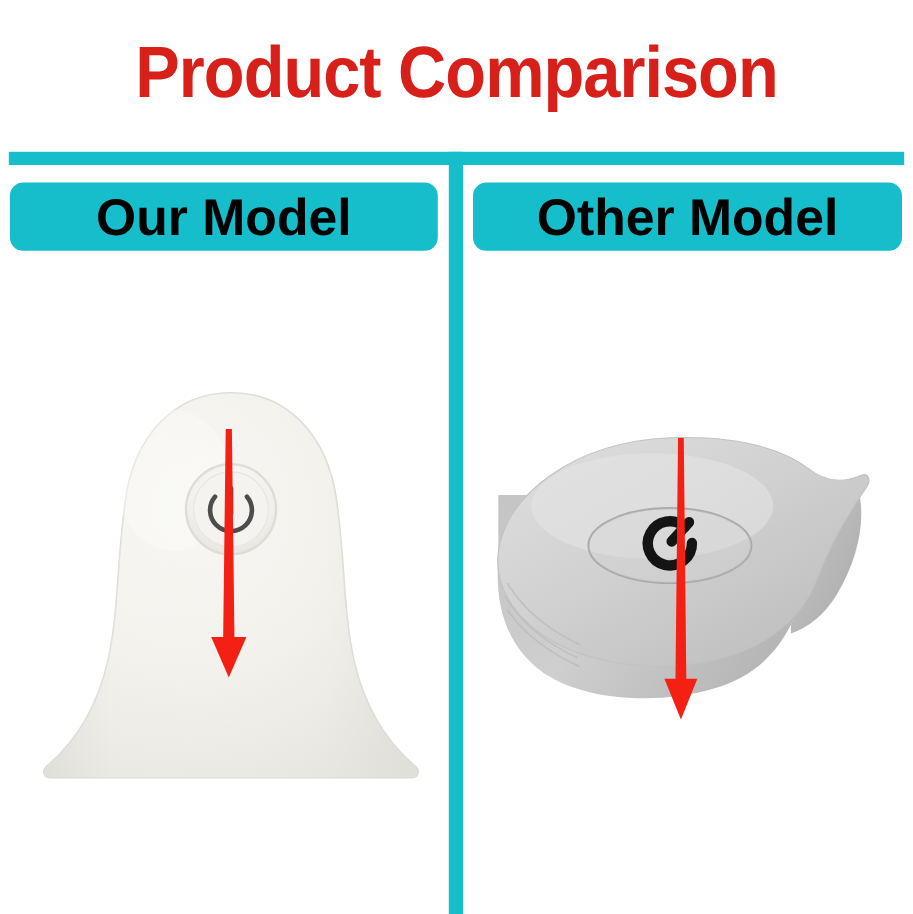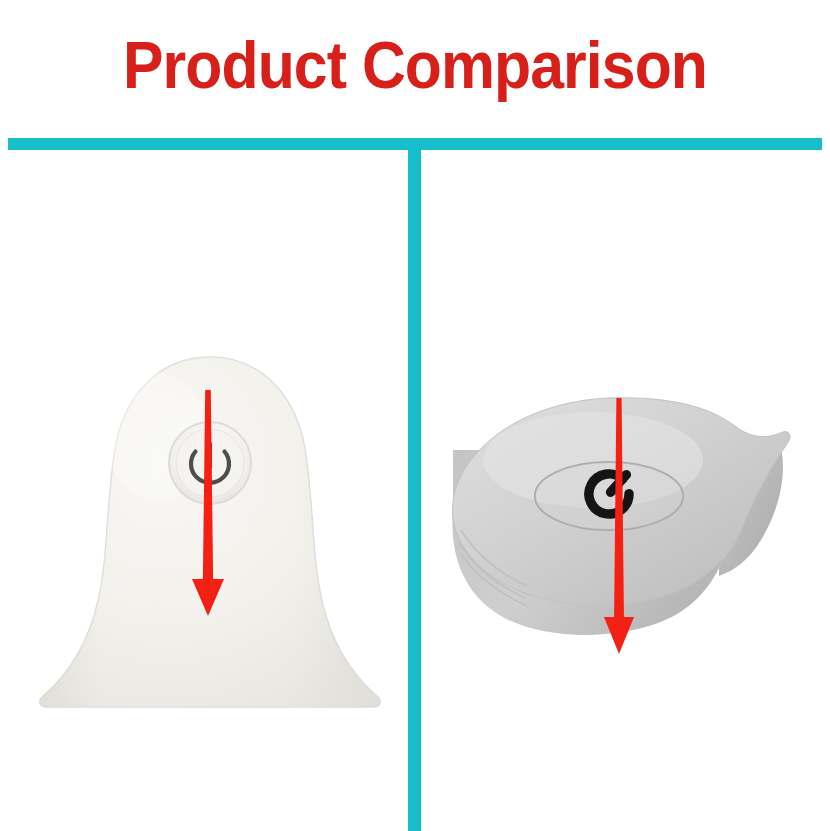--- a/index.html
+++ b/index.html
@@ -199,20 +199,23 @@
 
     <div class="arrow-art" id="arrow-left-art">
       <svg width="60" height="240" viewBox="0 0 60 240" xmlns="http://www.w3.org/2000/svg">
 
         <path d="M27.2 0 L32.8 0 L35.2 196 L24.8 196 Z" fill="#f42013"></path>
 
         <path d="M14 189 L46 189 L30 226 Z" fill="#f42013"></path>
       </svg>
     </div>
 
+    <div class="label-chip" id="chip-our" style="top:16px; left:9px;">
+      <span>Our Model</span>
+    </div>
   </div>
 
   <div class="panel" id="panel-right">
 
     <div class="product-art" id="product-right-art">
       <svg width="390" height="300" viewBox="0 0 390 300" xmlns="http://www.w3.org/2000/svg">
         <defs>
           <linearGradient id="topFace" x1="0.1" y1="0.1" x2="0.85" y2="0.9">
             <stop offset="0%" stop-color="#dcdcdc"></stop>
             <stop offset="40%" stop-color="#d2d2d2"></stop>
@@ -271,15 +274,18 @@
       </svg>
     </div>
 
     <div class="arrow-art" id="arrow-right-art">
       <svg width="60" height="270" viewBox="0 0 60 270" xmlns="http://www.w3.org/2000/svg">
         <path d="M27.4 0 L32.6 0 L35.0 226 L25.0 226 Z" fill="#f42013"></path>
         <path d="M15 219 L45 219 L30 256 Z" fill="#f42013"></path>
       </svg>
     </div>
 
+    <div class="label-chip" id="chip-other" style="top:16px; left:9px;">
+      <span>Other Model</span>
+    </div>
   </div>
 
 </div>
 
 </body></html>

